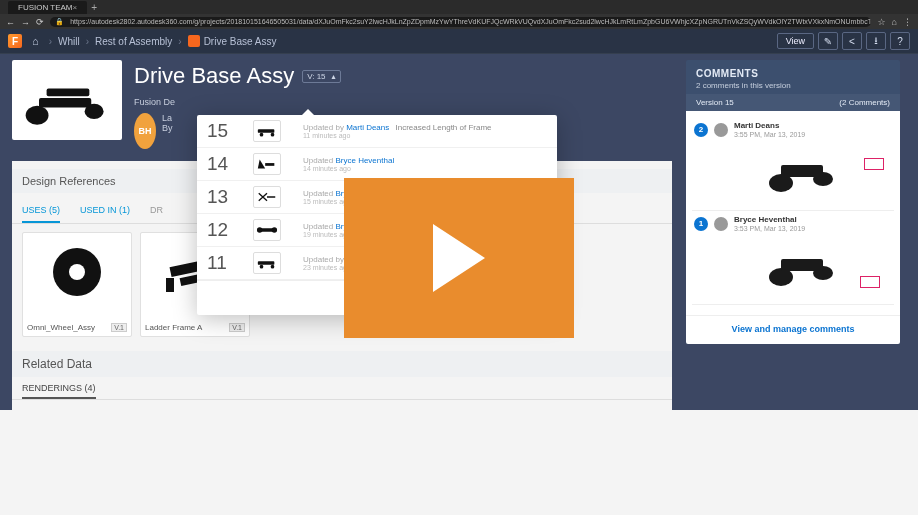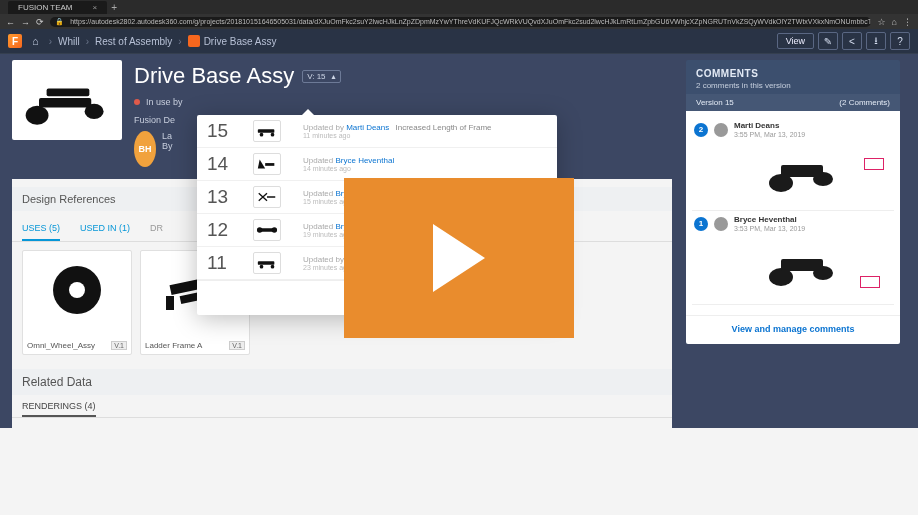--- a/index.html
+++ b/index.html
@@ -1,20 +1,20 @@
 <!DOCTYPE html>
 <html><head>
 <meta charset="utf-8">
 <style>
   * { box-sizing: border-box; margin: 0; padding: 0; font-family: -apple-system, "Segoe UI", Arial, sans-serif; }
   body { width: 918px; height: 515px; background: #f4f4f4; overflow: hidden; position: relative; }
 
   
   .chrome-top { background:#2b2b2b; height:14px; display:flex; align-items:center; }
-  .tab { background:#1a1a1a; color:#ccc; font-size:8px; padding:2px 10px; margin-left:8px; display:flex; align-items:center; gap:20px; border-radius:2px 2px 0 0;}
+  .tab { background:#1a1a1a; color:#ccc; font-size:8px; padding:2px 10px; margin-left:8px; display:flex; align-items:center; gap:0; border-radius:2px 2px 0 0;}
   .tab-close { font-size:8px; color:#999; }
   .tab-plus { color:#aaa; font-size:10px; margin-left:4px;}
   .chrome-url { background:#333; height:15px; display:flex; align-items:center; padding:0 6px; gap:6px;}
   .chrome-url .navbtn { color:#ccc; font-size:9px;}
   .urlbar { flex:1; background:#1a1a1a; color:#bbb; font-size:7px; padding:1px 6px; border-radius:8px; white-space:nowrap; overflow:hidden;}
   .urlbar .lock { color:#6c6; font-size:7px; margin-right:4px;}
   .chrome-url .ext { color:#ccc; font-size:9px;}
 
   
   .app-header { background:#293345; height:25px; display:flex; align-items:center; padding:0 8px; gap:10px; color:#b7c0d5; font-size:10px; border-bottom:1px solid rgba(255,255,255,.06);}
@@ -163,24 +163,20 @@
             </svg>
         </div>
         <div class="title-col">
           <div class="pg-title">
             <span>Drive Base Assy</span>
             <span class="ver-badge">
                 <span>V: 15</span>
                 <span>▴</span>
               </span>
           </div>
-          <div class="meta-row">
-              <span class="dot-red"></span>
-              <span>In use by</span>
-            </div>
           <div class="meta-row">Fusion De</div>
           <div style="display:flex;gap:6px;align-items:flex-start;">
             <div class="avatar-bh">BH</div>
             <div class="meta-block">
               <div>La</div>
               <div>By</div>
             </div>
           </div>
         </div>
       </div>

